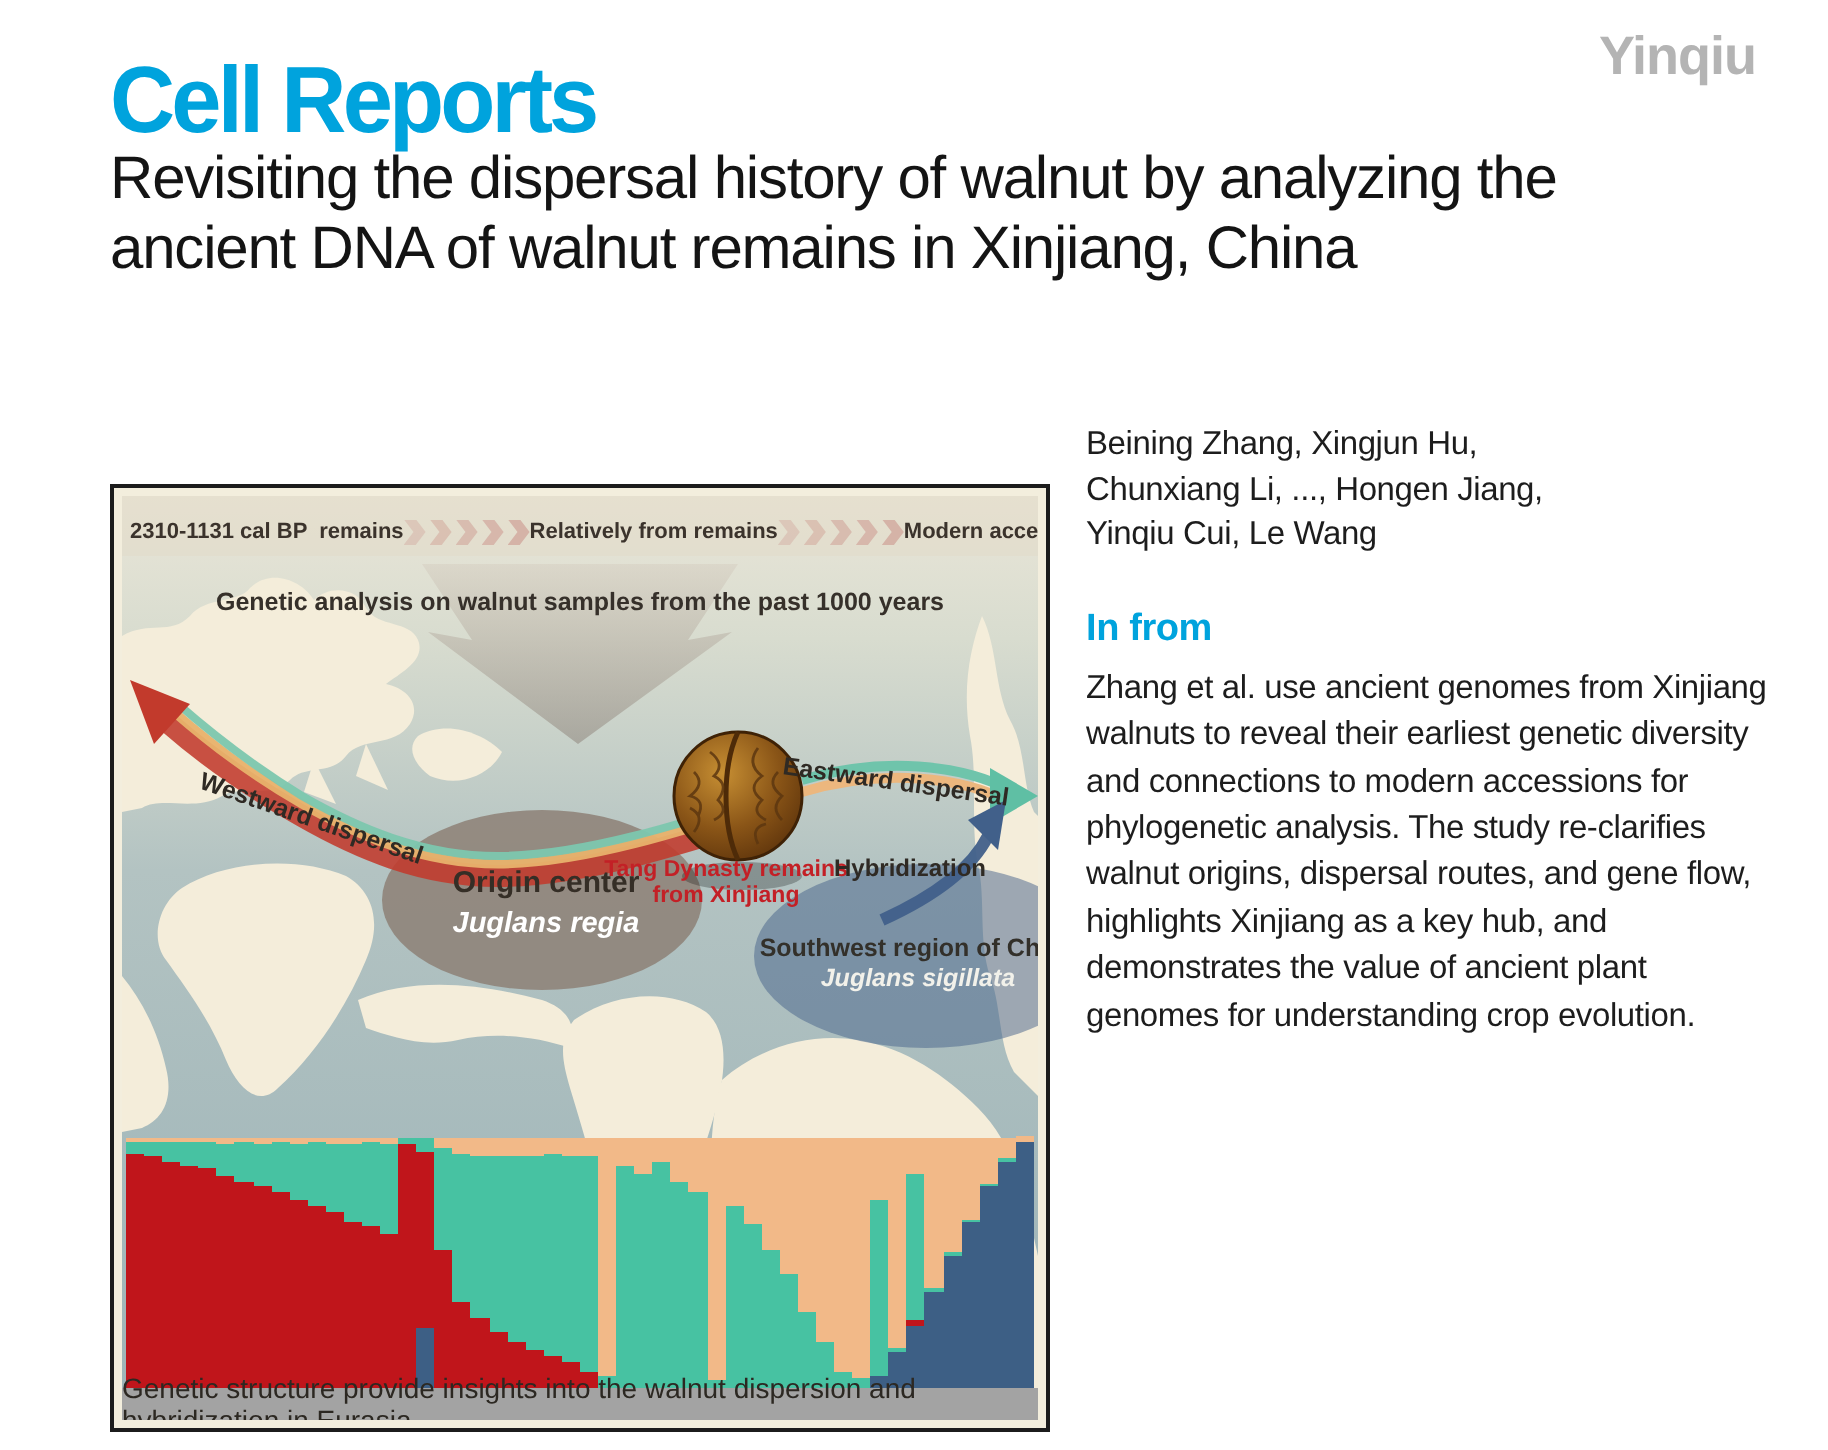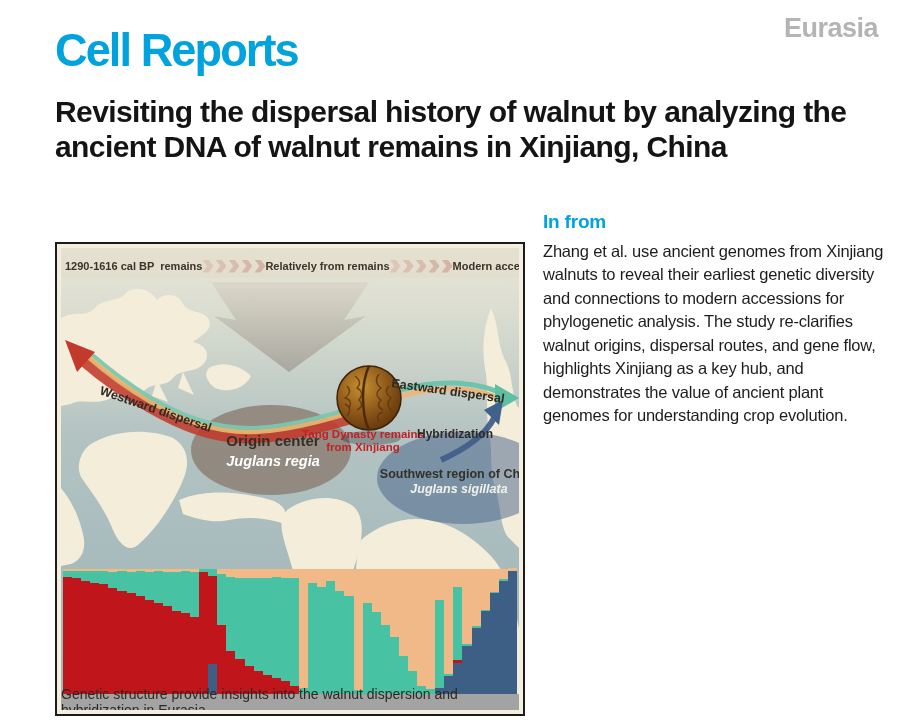--- a/index.html
+++ b/index.html
@@ -11,22 +11,22 @@
   .article-badge {
     position:absolute; top:13px; right:36px;
     font-size:27px; font-weight:bold; color:#b4b4b4; letter-spacing:-0.5px;
   }
   .journal-logo {
     position:absolute; top:22px; left:55px;
     font-size:47px; font-weight:bold; color:#00a3dd;
     letter-spacing:-2px; transform:scaleX(.96); transform-origin:left center;
   }
   .paper-title {
-    position:absolute; top:94px; left:55px; width:795px;
-    font-size:30px; line-height:1.17; font-weight:bold; color:#141414;
+    position:absolute; top:72px; left:55px; width:795px;
+    font-size:30px; line-height:1.17; font-weight:normal; color:#141414;
     letter-spacing:-0.6px;
   }
   .section-heading {
     font-size:19px; font-weight:bold; color:#00a3dd; letter-spacing:-0.2px;
   }
   .ga-heading { position:absolute; top:210px; left:55px; }
 
   
   .right-col { position:absolute; left:543px; top:211px; width:345px; }
   .right-col h2 { margin-bottom:7px; }
@@ -68,21 +68,21 @@
     position:absolute; left:0; right:0; bottom:0; height:16px;
     display:flex; align-items:center; justify-content:center;
     font-size:14px; font-weight:normal; color:#2c2822; background:#a3a3a3;
   }
 </style>
 </head>
 <body>
 
 <div class="page">
 
-  <div class="article-badge">Eurasia</div>
+  <div class="article-badge">Yinqiu</div>
   <div class="journal-logo">Cell Reports</div>
 
   <h1 class="paper-title">Revisiting the dispersal history of walnut by analyzing the ancient DNA of walnut remains in Xinjiang, China</h1>
 
 
   <div class="figure-box">
     <div class="fig-inner">
 
       <svg class="map-svg" width="458" height="446" viewBox="0 0 458 446">
         <defs>
@@ -166,39 +166,40 @@
           <text x="212" y="218" text-anchor="middle" font-size="14.5" font-weight="bold" font-style="italic" fill="#ffffff">Juglans regia</text>
           <text x="302" y="190" text-anchor="middle" font-size="11.5" font-weight="bold" fill="#c32026">Tang Dynasty remains</text>
           <text x="302" y="203" text-anchor="middle" font-size="11.5" font-weight="bold" fill="#c32026">from Xinjiang</text>
           <text x="394" y="190" text-anchor="middle" font-size="12" font-weight="bold" fill="#2f2a24">Hybridization</text>
           <text x="398" y="230" text-anchor="middle" font-size="12.5" font-weight="bold" fill="#33302a">Southwest region of China</text>
           <text x="398" y="245" text-anchor="middle" font-size="12.5" font-weight="bold" font-style="italic" fill="#f2f1ea">Juglans sigillata</text>
         </g>
       </svg>
 
       <div class="timeline">
-        <span class="tl-label">1290-1616 cal BP  remains</span>
+        <span class="tl-label">2310-1131 cal BP  remains</span>
         <span class="chevrons">
           <span class="chev"></span>
             <span class="chev"></span>
             <span class="chev"></span>
             <span class="chev"></span>
             <span class="chev"></span>
         </span>
         <span class="tl-label">Relatively from remains</span>
         <span class="chevrons">
           <span class="chev"></span>
             <span class="chev"></span>
             <span class="chev"></span>
             <span class="chev"></span>
             <span class="chev"></span>
         </span>
         <span class="tl-label">Modern accessions</span>
       </div>
 
+      <div class="banner">Genetic analysis on walnut samples from the past 1000 years</div>
 
       <div class="structure" id="structure-plot">
           <div class="bar">
             <div style="height: 0%; background: rgb(61, 95, 133);"></div>
             <div style="height: 93%; background: rgb(192, 21, 27);"></div>
             <div style="height: 5%; background: rgb(71, 194, 162);"></div>
             <div style="height: 1%; background: rgb(242, 185, 136);"></div>
           </div>
           <div class="bar">
             <div style="height: 0%; background: rgb(61, 95, 133);"></div>
@@ -494,19 +495,22 @@
             <div style="height: 0%; background: rgb(71, 194, 162);"></div>
             <div style="height: 2%; background: rgb(242, 185, 136);"></div>
           </div>
         </div>
 
       <div class="fig-caption">Genetic structure provide insights into the walnut dispersion and hybridization in Eurasia</div>
     </div>
   </div>
 
   <div class="right-col">
+    <p>Beining Zhang, Xingjun Hu,
+Chunxiang Li, ..., Hongen Jiang,
+Yinqiu Cui, Le Wang</p>
 
 
     <h2 class="section-heading">In from</h2>
     <p class="brief">Zhang et al. use ancient genomes from Xinjiang walnuts to reveal their earliest genetic diversity and connections to modern accessions for phylogenetic analysis. The study re-clarifies walnut origins, dispersal routes, and gene flow, highlights Xinjiang as a key hub, and demonstrates the value of ancient plant genomes for understanding crop evolution.</p>
   </div>
 
 </div>
 
 </body></html>

